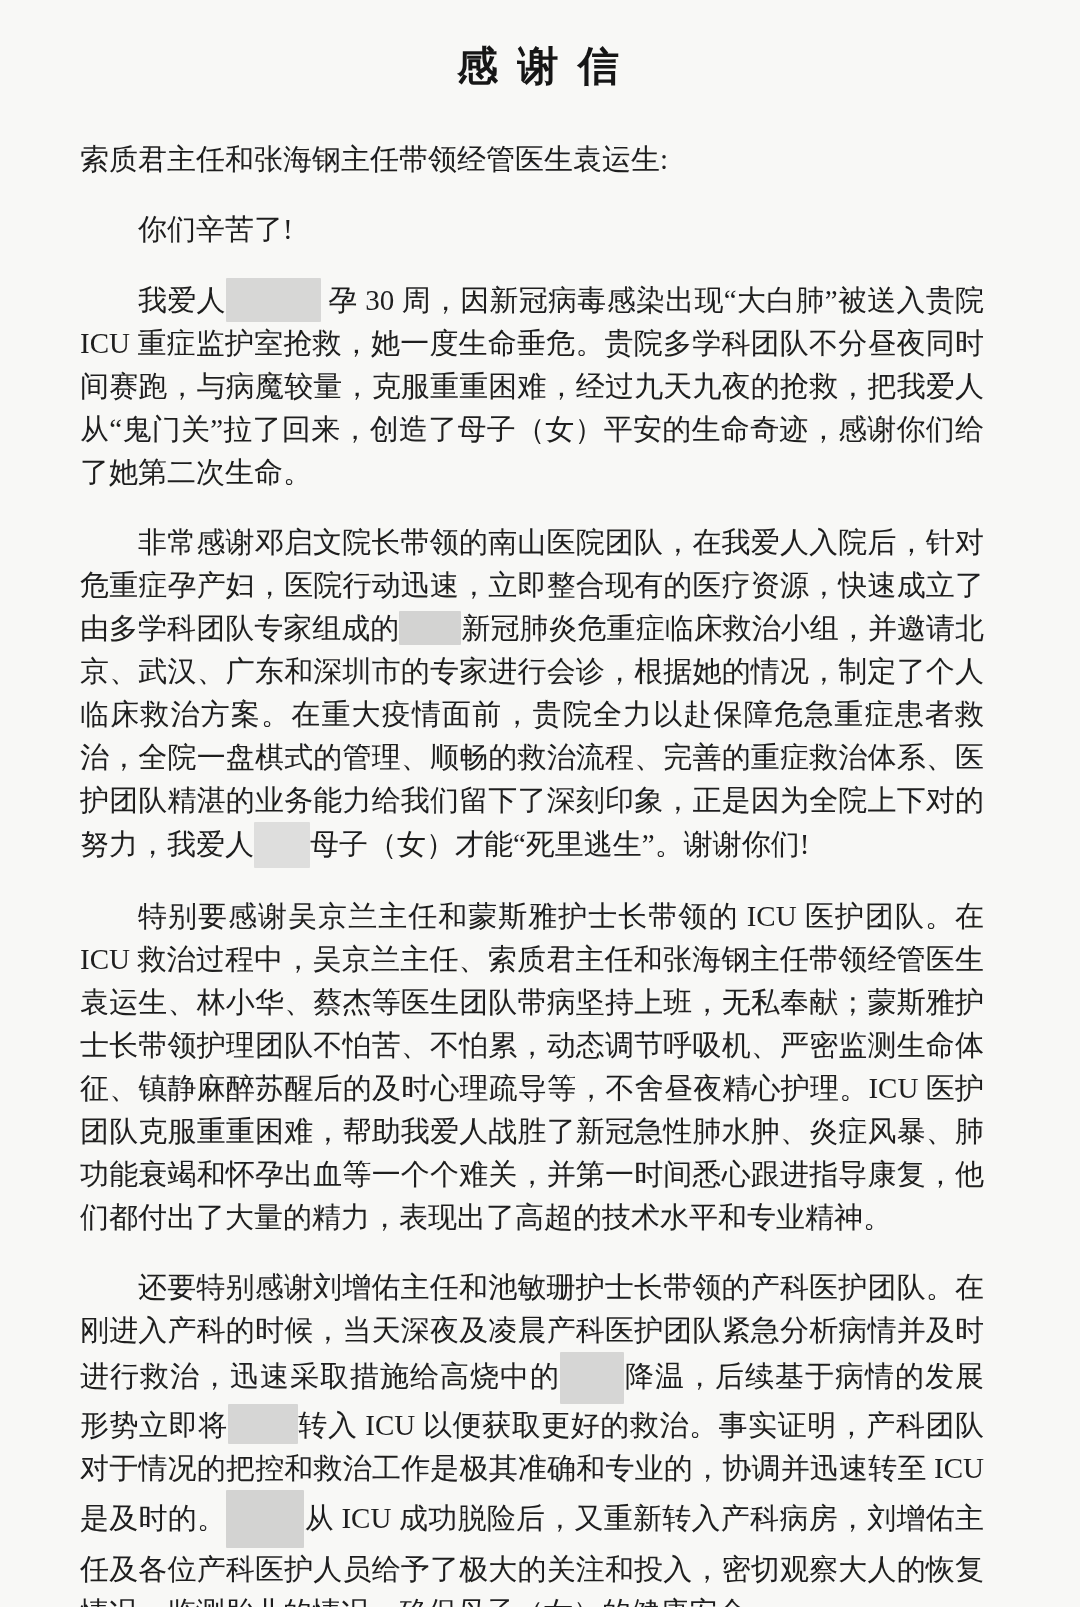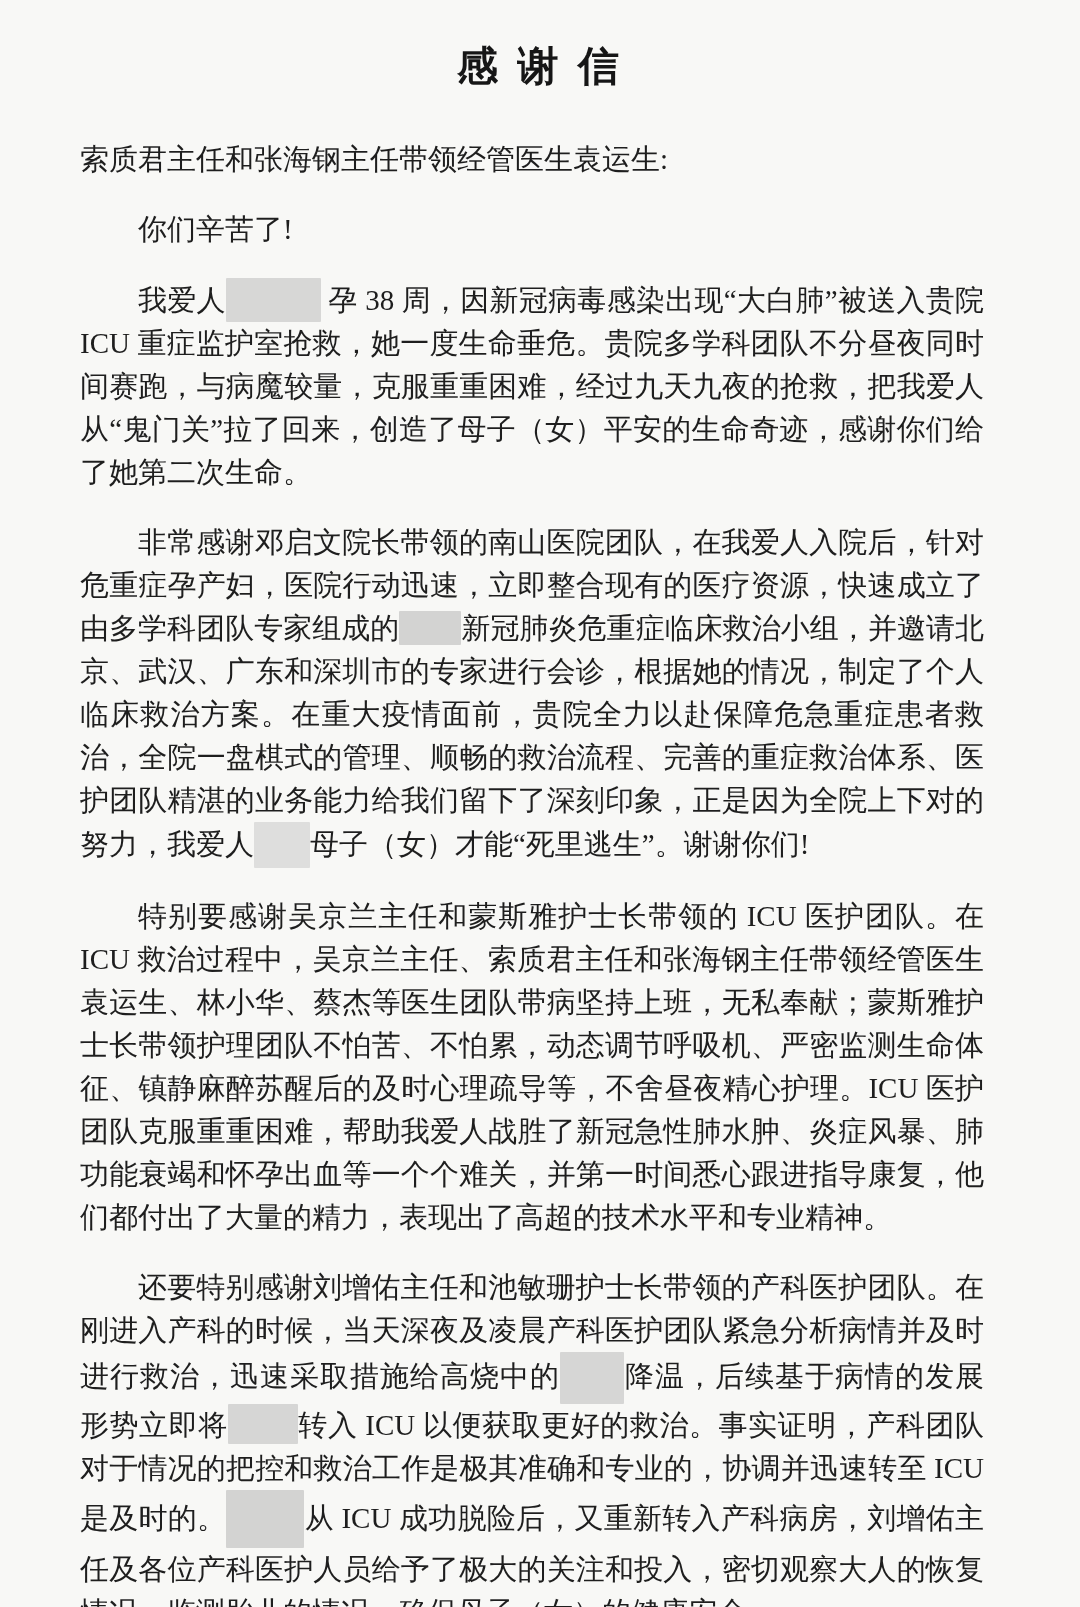--- a/index.html
+++ b/index.html
@@ -50,19 +50,19 @@
 </head>
 <body>
 
 <div class="page">
   <h1 class="title">感 谢 信</h1>
 
   <p class="salutation">索质君主任和张海钢主任带领经管医生袁运生:</p>
 
   <div>
       <p class="para"><span>你们辛苦了!</span></p>
-      <p class="para"><span>我爱人</span><span class="redaction" style="width: 95px; height: 44px; vertical-align: -12px; background: rgb(215, 215, 214);"></span><span> 孕 38 周，因新冠病毒感染出现“大白肺”被送入贵院 ICU 重症监护室抢救，她一度生命垂危。贵院多学科团队不分昼夜同时间赛跑，与病魔较量，克服重重困难，经过九天九夜的抢救，把我爱人从“鬼门关”拉了回来，创造了母子（女）平安的生命奇迹，感谢你们给了她第二次生命。</span></p>
+      <p class="para"><span>我爱人</span><span class="redaction" style="width: 95px; height: 44px; vertical-align: -12px; background: rgb(215, 215, 214);"></span><span> 孕 30 周，因新冠病毒感染出现“大白肺”被送入贵院 ICU 重症监护室抢救，她一度生命垂危。贵院多学科团队不分昼夜同时间赛跑，与病魔较量，克服重重困难，经过九天九夜的抢救，把我爱人从“鬼门关”拉了回来，创造了母子（女）平安的生命奇迹，感谢你们给了她第二次生命。</span></p>
       <p class="para"><span>非常感谢邓启文院长带领的南山医院团队，在我爱人入院后，针对危重症孕产妇，医院行动迅速，立即整合现有的医疗资源，快速成立了由多学科团队专家组成的</span><span class="redaction" style="width: 62px; height: 34px; vertical-align: -7px; background: rgb(211, 211, 210);"></span><span>新冠肺炎危重症临床救治小组，并邀请北京、武汉、广东和深圳市的专家进行会诊，根据她的情况，制定了个人临床救治方案。在重大疫情面前，贵院全力以赴保障危急重症患者救治，全院一盘棋式的管理、顺畅的救治流程、完善的重症救治体系、医护团队精湛的业务能力给我们留下了深刻印象，正是因为全院上下对的努力，我爱人</span><span class="redaction" style="width: 56px; height: 46px; vertical-align: -14px; background: rgb(222, 222, 221);"></span><span>母子（女）才能“死里逃生”。谢谢你们!</span></p>
       <p class="para"><span>特别要感谢吴京兰主任和蒙斯雅护士长带领的 ICU 医护团队。在 ICU 救治过程中，吴京兰主任、索质君主任和张海钢主任带领经管医生袁运生、林小华、蔡杰等医生团队带病坚持上班，无私奉献；蒙斯雅护士长带领护理团队不怕苦、不怕累，动态调节呼吸机、严密监测生命体征、镇静麻醉苏醒后的及时心理疏导等，不舍昼夜精心护理。ICU 医护团队克服重重困难，帮助我爱人战胜了新冠急性肺水肿、炎症风暴、肺功能衰竭和怀孕出血等一个个难关，并第一时间悉心跟进指导康复，他们都付出了大量的精力，表现出了高超的技术水平和专业精神。</span></p>
       <p class="para"><span>还要特别感谢刘增佑主任和池敏珊护士长带领的产科医护团队。在刚进入产科的时候，当天深夜及凌晨产科医护团队紧急分析病情并及时进行救治，迅速采取措施给高烧中的</span><span class="redaction" style="width: 64px; height: 52px; vertical-align: -18px; background: rgb(214, 214, 213);"></span><span>降温，后续基于病情的发展形势立即将</span><span class="redaction" style="width: 70px; height: 40px; vertical-align: -9px; background: rgb(214, 214, 213);"></span><span>转入 ICU 以便获取更好的救治。事实证明，产科团队对于情况的把控和救治工作是极其准确和专业的，协调并迅速转至 ICU 是及时的。</span><span class="redaction" style="width: 78px; height: 58px; vertical-align: -20px; background: rgb(211, 211, 210);"></span><span>从 ICU 成功脱险后，又重新转入产科病房，刘增佑主任及各位产科医护人员给予了极大的关注和投入，密切观察大人的恢复情况，监测胎儿的情况，确保母子（女）的健康安全。</span></p>
     </div>
 
 </div>
 
 </body></html>

